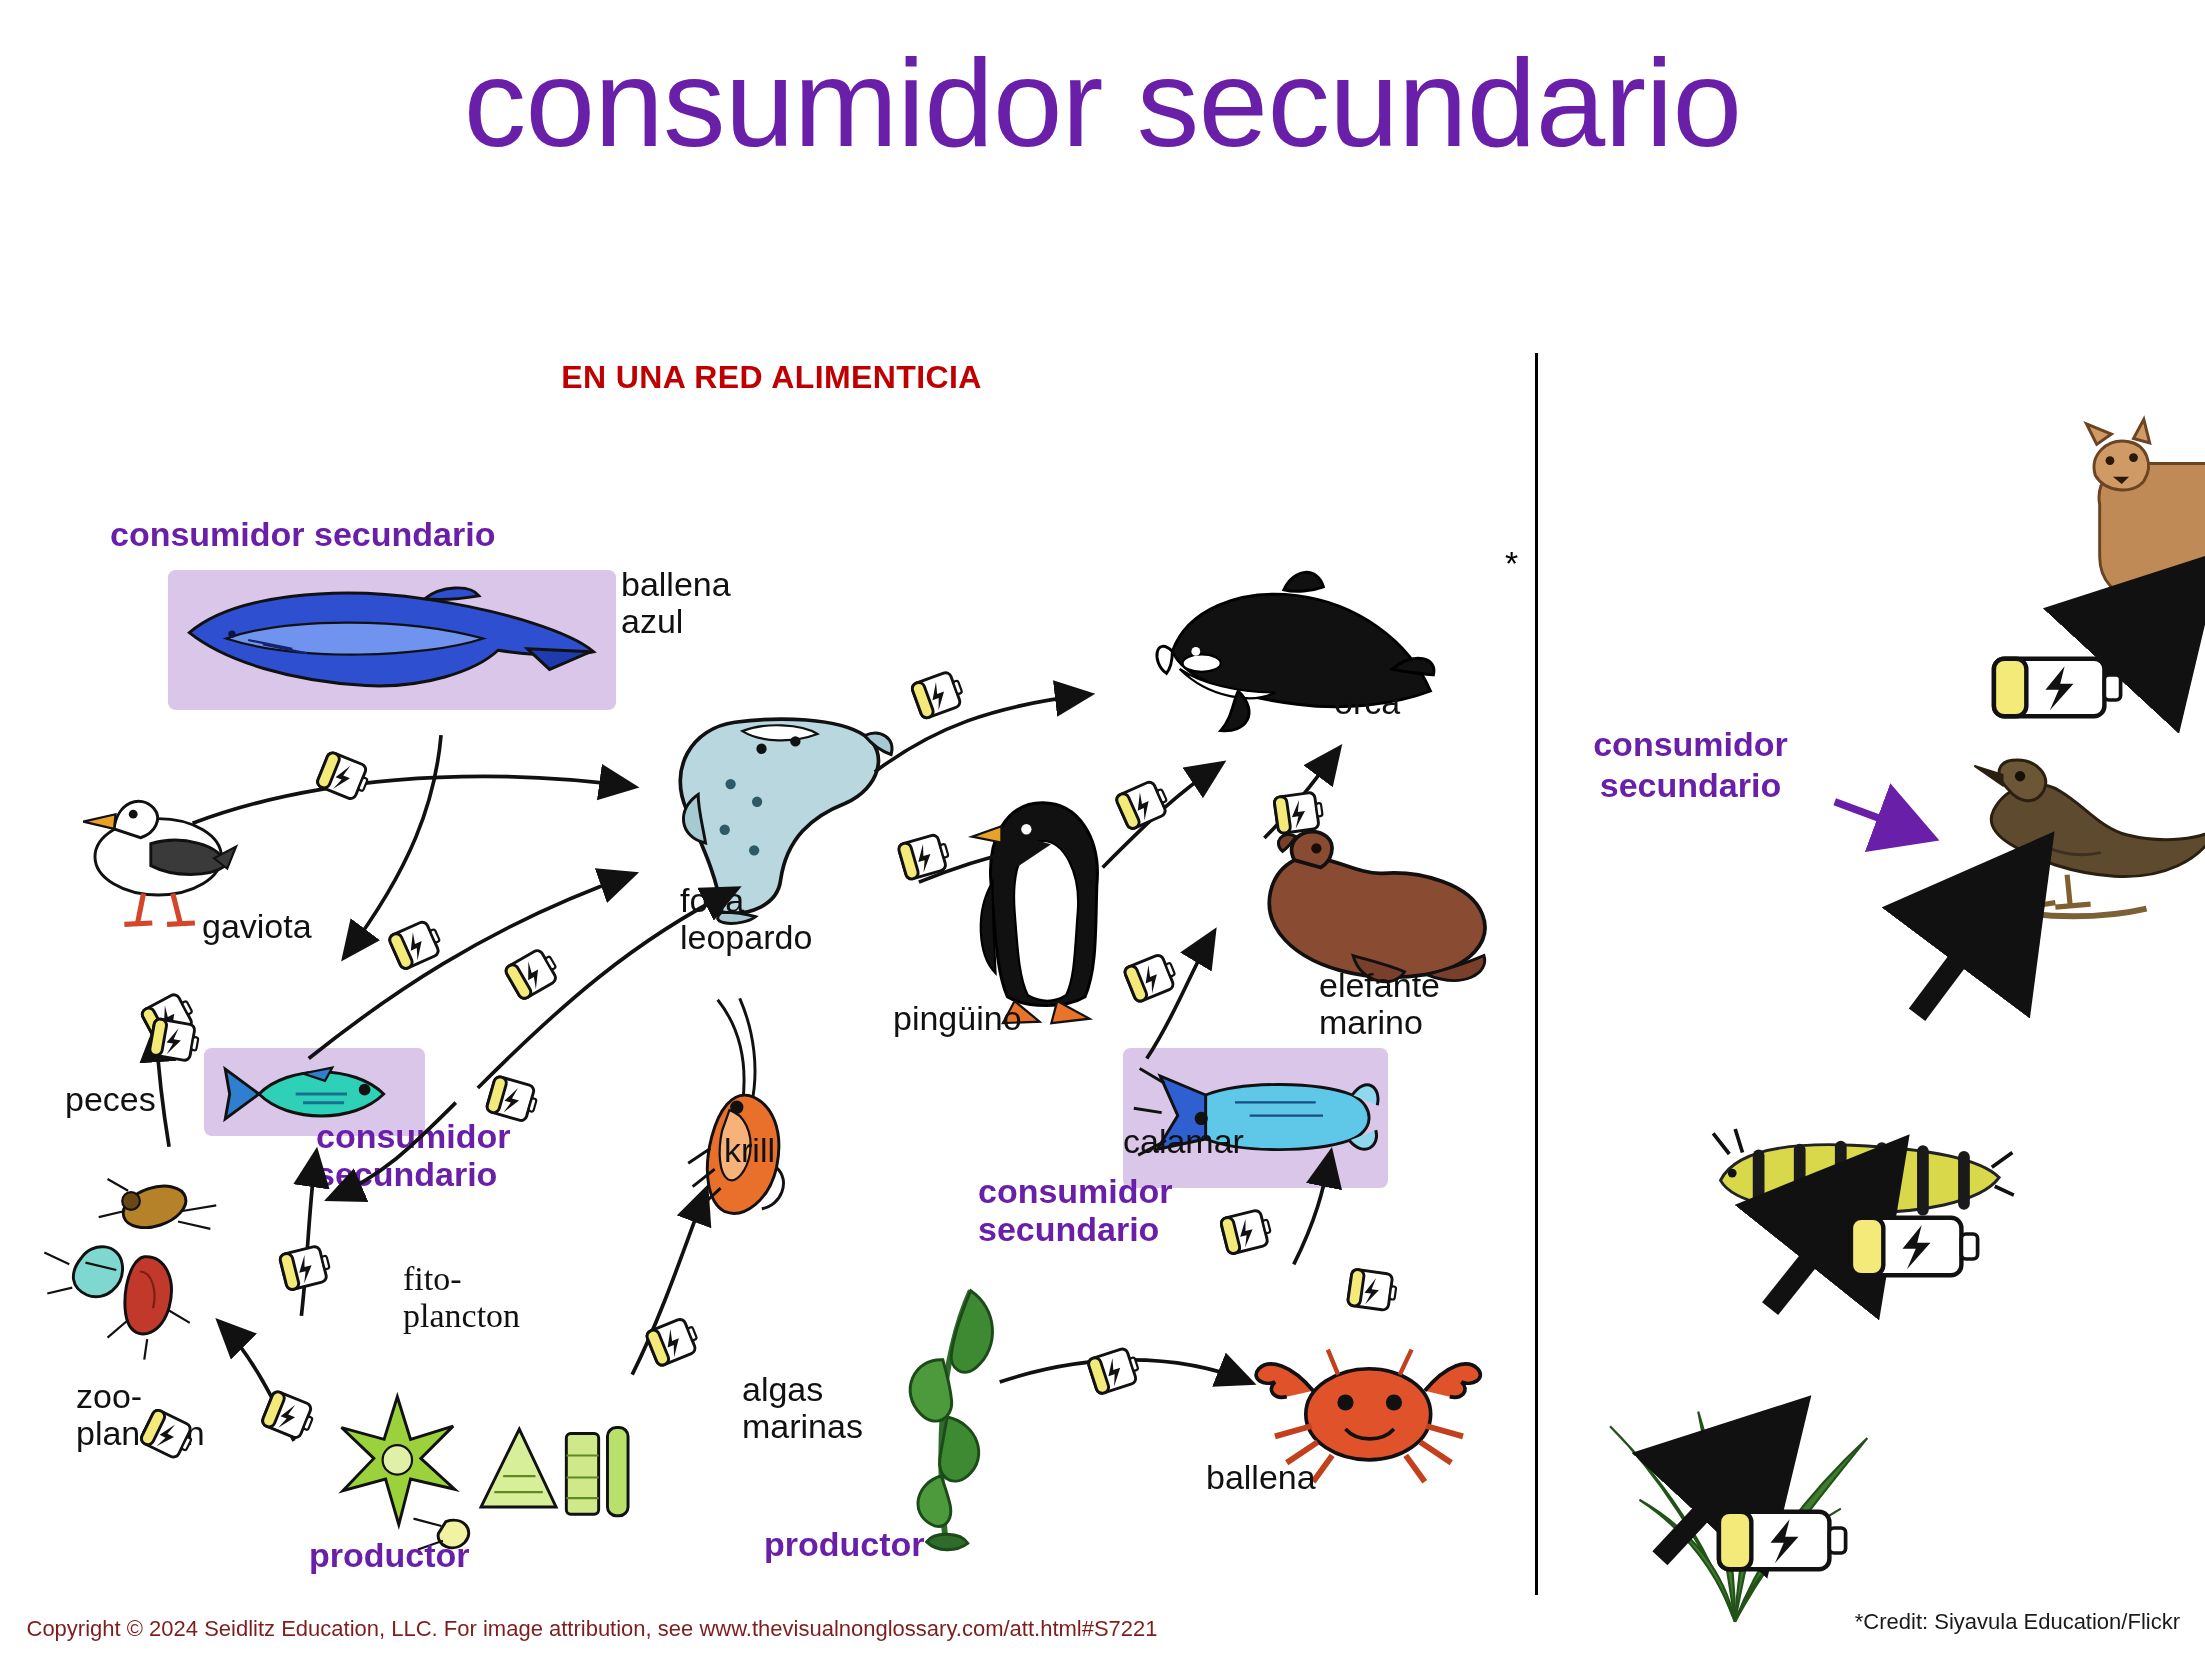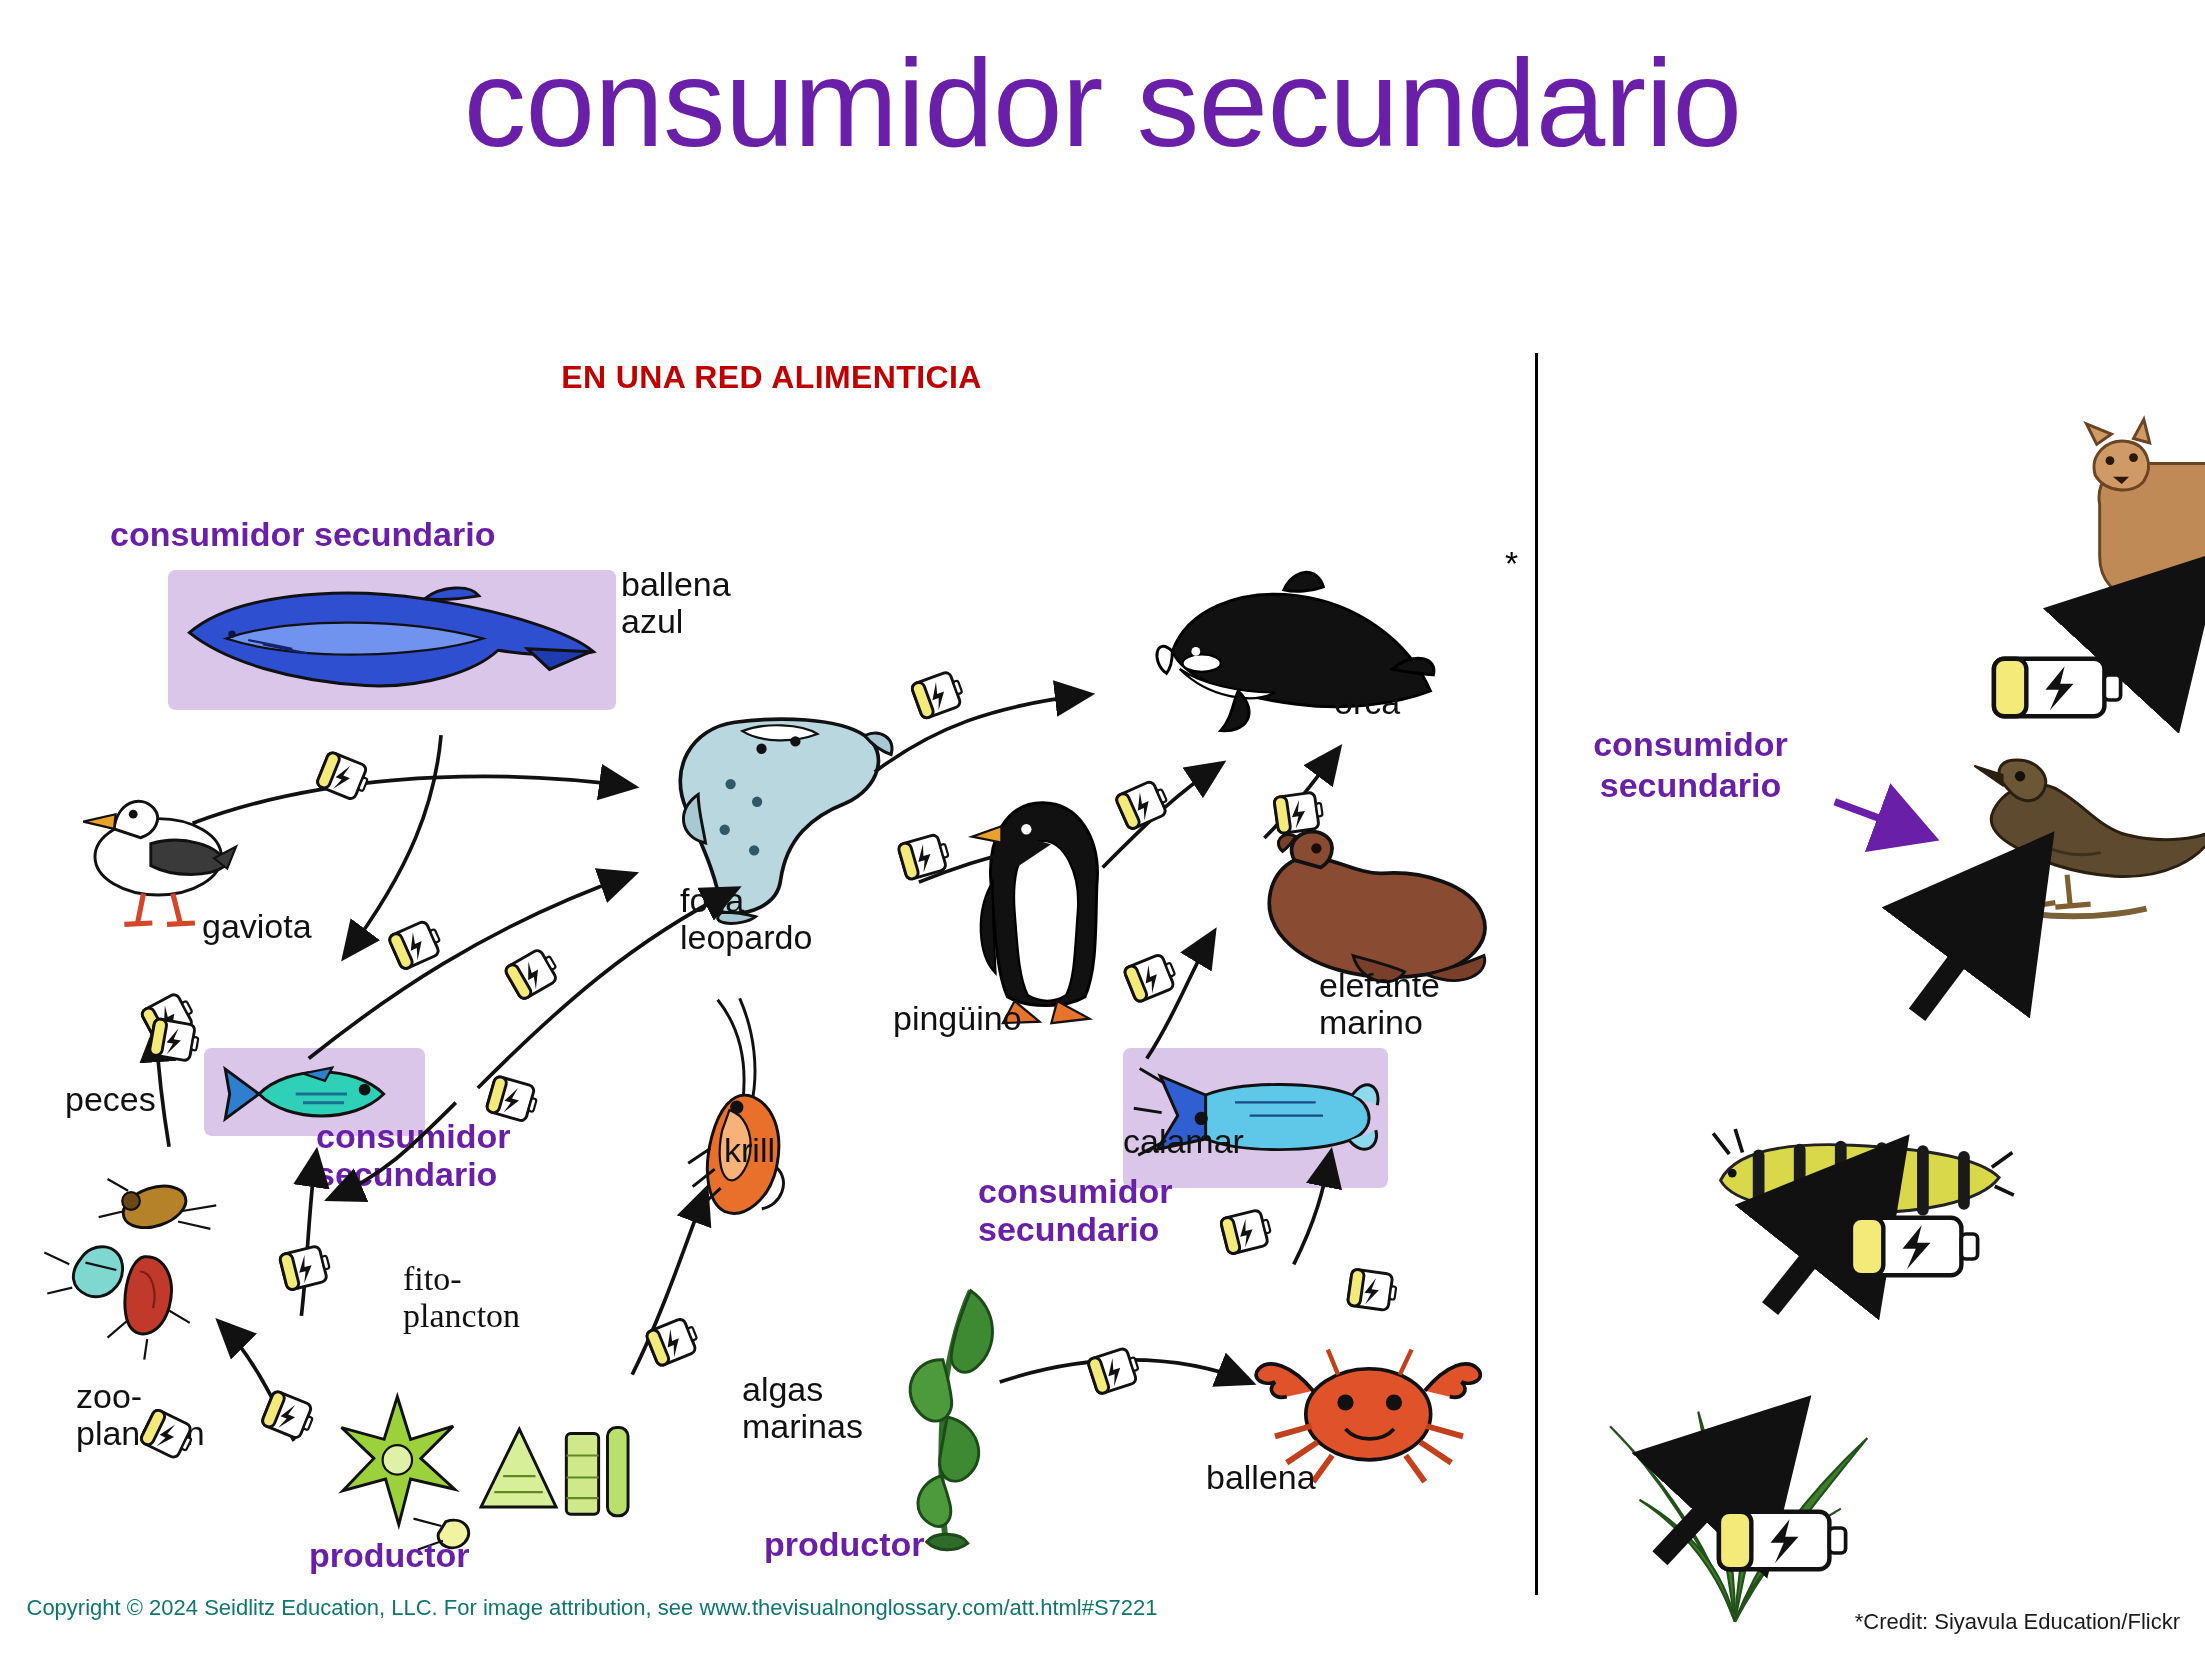--- a/index.html
+++ b/index.html
@@ -54,23 +54,23 @@
     top: 353px;
     width: 2.9px;
     height: 1242px;
     background: #000;
   }
 
   
   .footer-left {
     position: absolute;
     left: 26.5px;
-    bottom: 33px;
+    bottom: 12px;
     font-size: 22px;
-    color: #0f766e;
+    color: #7f1d1d;
     white-space: nowrap;
   }
   .footer-right {
     position: absolute;
     right: 25px;
     bottom: 19px;
     font-size: 22px;
     color: #1a1a1a;
     white-space: nowrap;
   }

